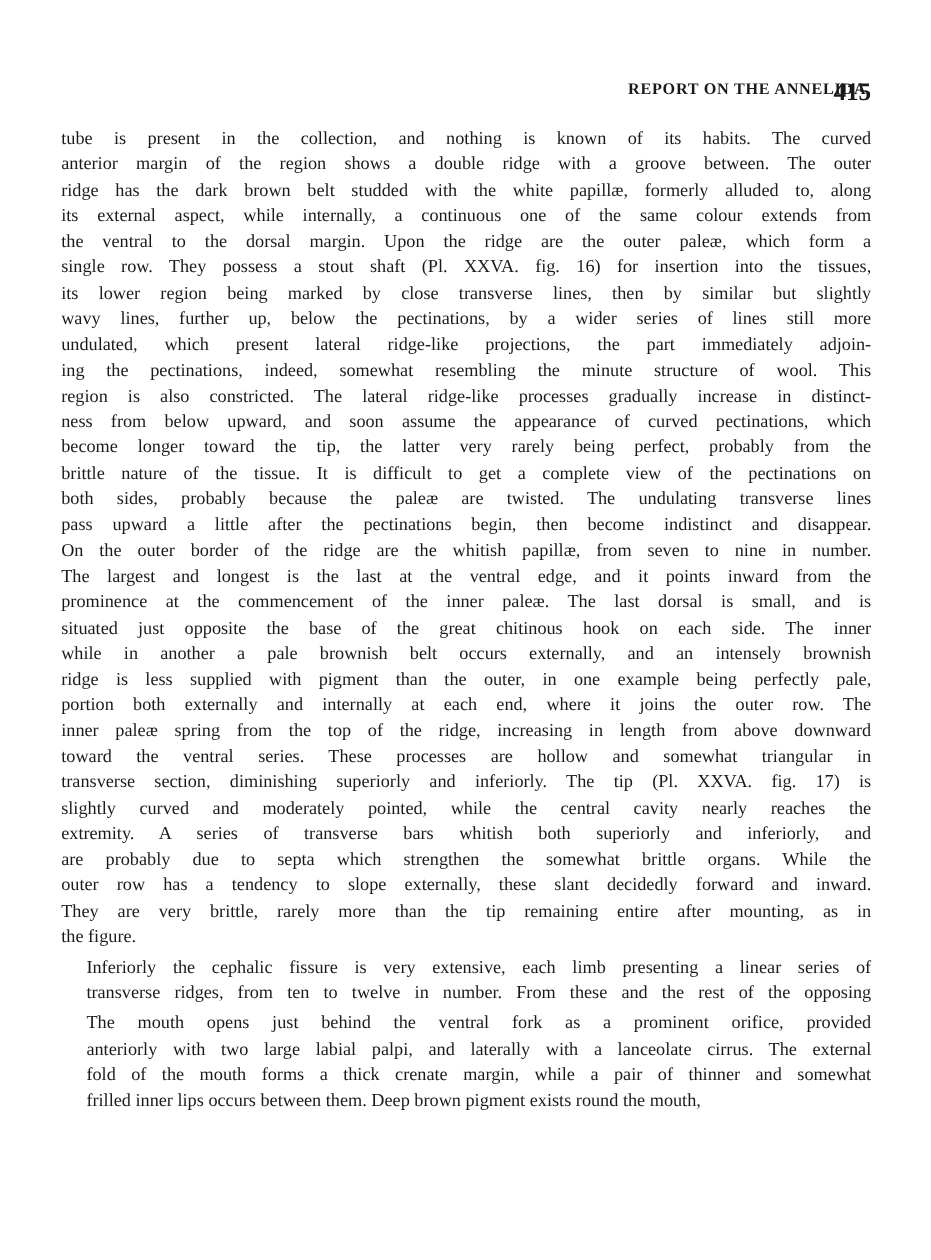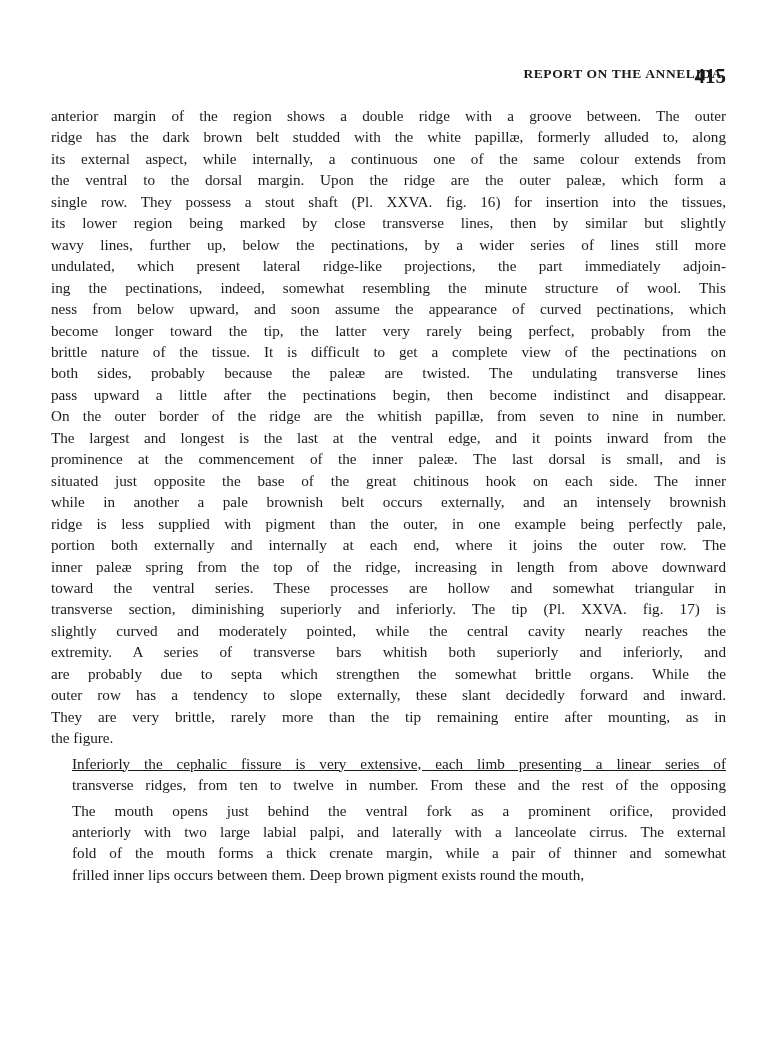--- a/index.html
+++ b/index.html
@@ -16,29 +16,31 @@
 </head>
 <body>
 
 <div class="header">
   <div class="title">REPORT ON THE ANNELIDA.</div>
   <div class="pageno">415</div>
 </div>
 
 <div class="body" id="body">
     <p>
+      <span class="line">tube is present in the collection, and nothing is known of its habits.   The curved</span>
       <span class="line">anterior margin of the region shows a double ridge with a groove between.  The outer</span>
       <span class="line">ridge has the dark brown belt studded with the white papillæ, formerly alluded to, along</span>
       <span class="line">its external aspect, while internally, a continuous one of the same colour extends from</span>
       <span class="line">the ventral to the dorsal margin.  Upon the ridge are the outer paleæ, which form a</span>
       <span class="line">single row.  They possess a stout shaft (Pl. XXVA. fig. 16) for insertion into the tissues,</span>
       <span class="line">its lower region being marked by close transverse lines, then by similar but slightly</span>
       <span class="line">wavy lines, further up, below the pectinations, by a wider series of lines still more</span>
       <span class="line">undulated, which present lateral ridge-like projections, the part immediately adjoin-</span>
       <span class="line">ing the pectinations, indeed, somewhat resembling the minute structure of wool.  This</span>
+      <span class="line">region is also constricted.  The lateral ridge-like processes gradually increase in distinct-</span>
       <span class="line">ness from below upward, and soon assume the appearance of curved pectinations, which</span>
       <span class="line">become longer toward the tip, the latter very rarely being perfect, probably from the</span>
       <span class="line">brittle nature of the tissue.  It is difficult to get a complete view of the pectinations on</span>
       <span class="line">both sides, probably because the paleæ are twisted.  The undulating transverse lines</span>
       <span class="line">pass upward a little after the pectinations begin, then become indistinct and disappear.</span>
       <span class="line">On the outer border of the ridge are the whitish papillæ, from seven to nine in number.</span>
       <span class="line">The largest and longest is the last at the ventral edge, and it points inward from the</span>
       <span class="line">prominence at the commencement of the inner paleæ.  The last dorsal is small, and is</span>
       <span class="line">situated just opposite the base of the great chitinous hook on each side.  The inner</span>
       <span class="line">while in another a pale brownish belt occurs externally, and an intensely brownish</span>
@@ -48,21 +50,21 @@
       <span class="line">toward the ventral series.  These processes are hollow and somewhat triangular in</span>
       <span class="line">transverse section, diminishing superiorly and inferiorly.  The tip (Pl. XXVA. fig. 17) is</span>
       <span class="line">slightly curved and moderately pointed, while the central cavity nearly reaches the</span>
       <span class="line">extremity.  A series of transverse bars whitish both superiorly and inferiorly, and</span>
       <span class="line">are probably due to septa which strengthen the somewhat brittle organs.  While the</span>
       <span class="line">outer row has a tendency to slope externally, these slant decidedly forward and inward.</span>
       <span class="line">They are very brittle, rarely more than the tip remaining entire after mounting, as in</span>
       <span class="line last">the figure.</span>
     </p>
     <p class="indent">
-      <span class="line" style="text-indent: 21px; text-decoration: underline;">Inferiorly the cephalic fissure is very extensive, each limb presenting a linear series of</span>
+      <span class="line" style="text-indent: 21px;">Inferiorly the cephalic fissure is very extensive, each limb presenting a linear series of</span>
       <span class="line">transverse ridges, from ten to twelve in number.  From these and the rest of the opposing</span>
     </p>
     <p class="indent">
       <span class="line" style="text-indent: 21px;">The mouth opens just behind the ventral fork as a prominent orifice, provided</span>
       <span class="line">anteriorly with two large labial palpi, and laterally with a lanceolate cirrus.  The external</span>
       <span class="line">fold of the mouth forms a thick crenate margin, while a pair of thinner and somewhat</span>
       <span class="line last">frilled inner lips occurs between them.  Deep brown pigment exists round the mouth,</span>
     </p>
   </div>
 

